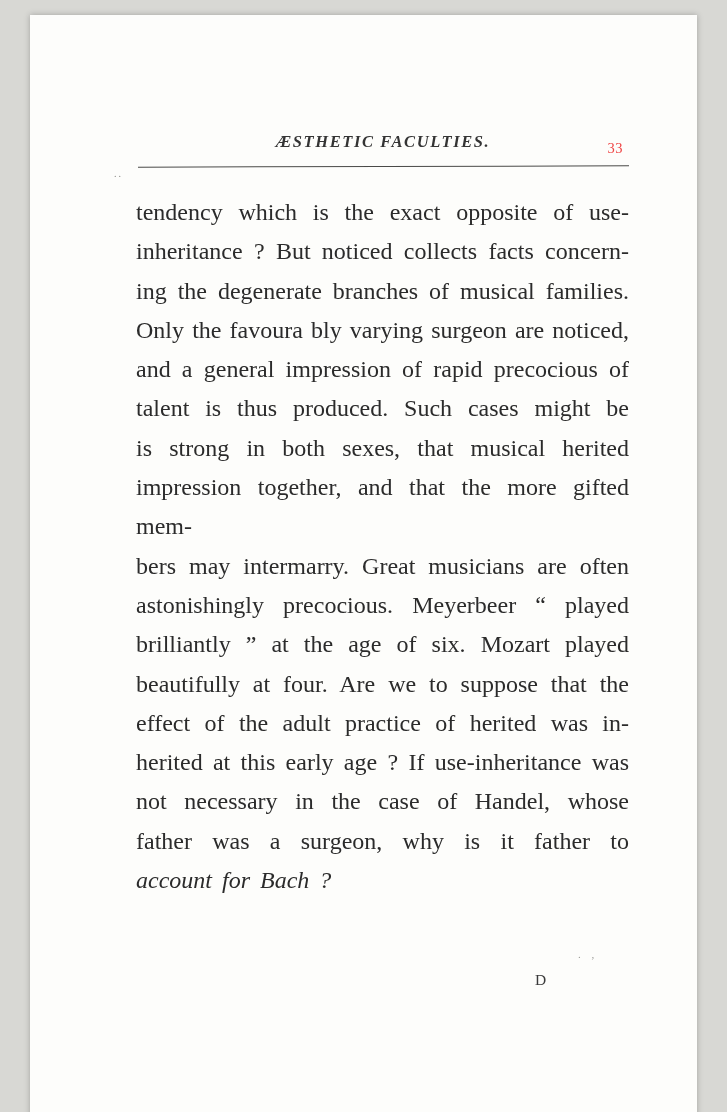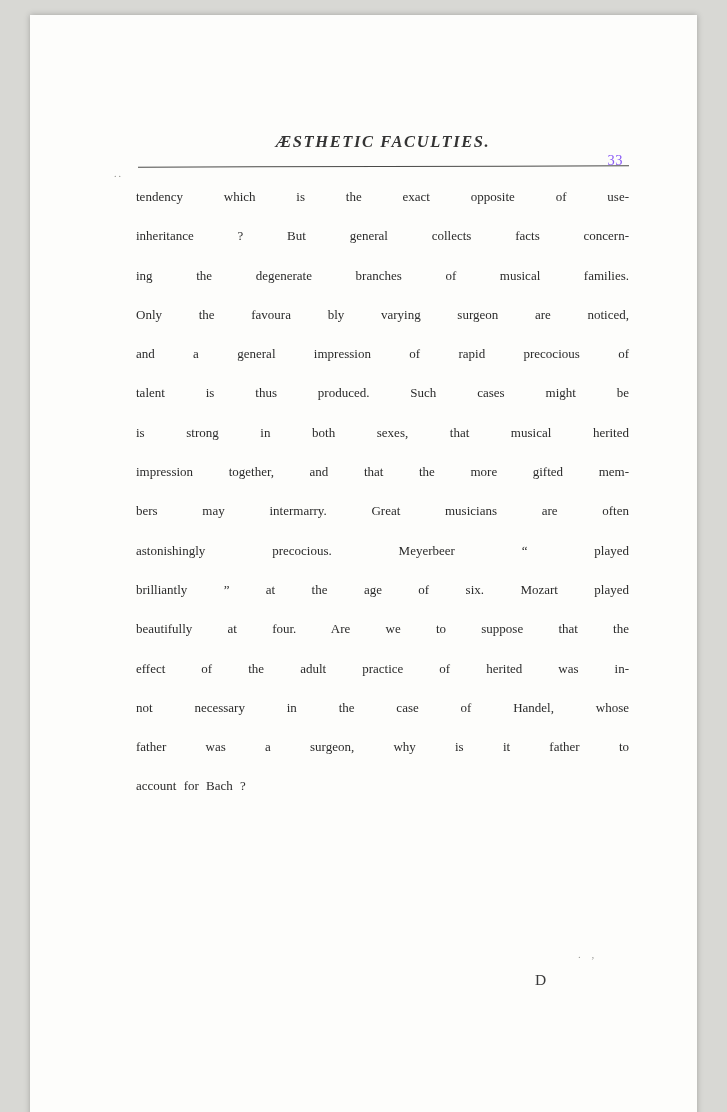--- a/index.html
+++ b/index.html
@@ -28,24 +28,24 @@
     text-align: center;
     font-style: italic;
     font-weight: bold;
     font-size: 16.5px;
     letter-spacing: 1.6px;
     color: #343434;
   }
   .page-number {
     position: absolute;
     right: 6px;
-    top: 20px;
+    top: 8px;
     font-size: 14.5px;
     letter-spacing: .5px;
-    color: #8b5cf6;
+    color: #ef4444;
   }
   .header-rule {
     position: absolute;
     top: 151px;
     left: 108px;
     width: 491px;
     height: 0;
     border-top: 1.6px solid #4a4a48;
     transform: rotate(-0.15deg);
   }
@@ -54,35 +54,36 @@
     top: 153px;
     left: 84px;
     font-size: 10px;
     color: #8a8a86;
     letter-spacing: 2px;
   }
 
   
   .body-text {
     position: absolute;
-    top: 162px;
+    top: 178px;
     left: 106px;
     width: 493px;
-    font-size: 13px;
+    font-size: 24px;
   }
   .line {
     line-height: 39.3px;
     text-align: justify;
     text-align-last: justify;
     white-space: normal;
     word-spacing: 1px;
   }
   .line.last {
     text-align-last: left;
     word-spacing: 4px;
+    font-style: italic;
   }
   .italic { }
 
   
   .signature-mark {
     position: absolute;
     top: 956px;
     left: 505px;
     font-size: 15.5px;
     letter-spacing: 1px;
@@ -105,32 +106,33 @@
   <div class="header">
     <span class="running-title">ÆSTHETIC FACULTIES.</span>
     <span class="page-number">33</span>
   </div>
 
   <div class="rule-tick">..</div>
   <div class="header-rule"></div>
 
   <div class="body-text" id="body-text">
       <div class="line"><span>tendency which is the exact opposite of use-</span></div>
-      <div class="line"><span>inheritance ?  But general collects facts concern-</span></div>
+      <div class="line"><span>inheritance ?  But noticed collects facts concern-</span></div>
       <div class="line"><span>ing the degenerate branches of musical families.</span></div>
       <div class="line"><span>Only the favoura bly varying surgeon are noticed,</span></div>
       <div class="line"><span>and a general impression of rapid precocious of</span></div>
       <div class="line"><span>talent is thus produced.  Such cases might be</span></div>
       <div class="line"><span>is strong in both sexes, that musical herited</span></div>
       <div class="line"><span>impression together, and that the more gifted mem-</span></div>
       <div class="line"><span>bers may intermarry.  Great musicians are often</span></div>
       <div class="line"><span>astonishingly precocious.  Meyerbeer “ played</span></div>
       <div class="line"><span>brilliantly ” at the age of six.  Mozart played</span></div>
       <div class="line"><span>beautifully at four.  Are we to suppose that the</span></div>
       <div class="line"><span>effect of the </span><span class="italic">adult</span><span> practice of herited was in-</span></div>
+      <div class="line"><span>herited at this early age ?  If use-inheritance was</span></div>
       <div class="line"><span>not necessary in the case of Handel, whose</span></div>
       <div class="line"><span>father was a surgeon, why is it father to</span></div>
       <div class="line last"><span>account for Bach ?</span></div>
     </div>
 
   <div class="scan-specks">. ,</div>
 
   <div class="signature-mark">D</div>
 
 </div>

